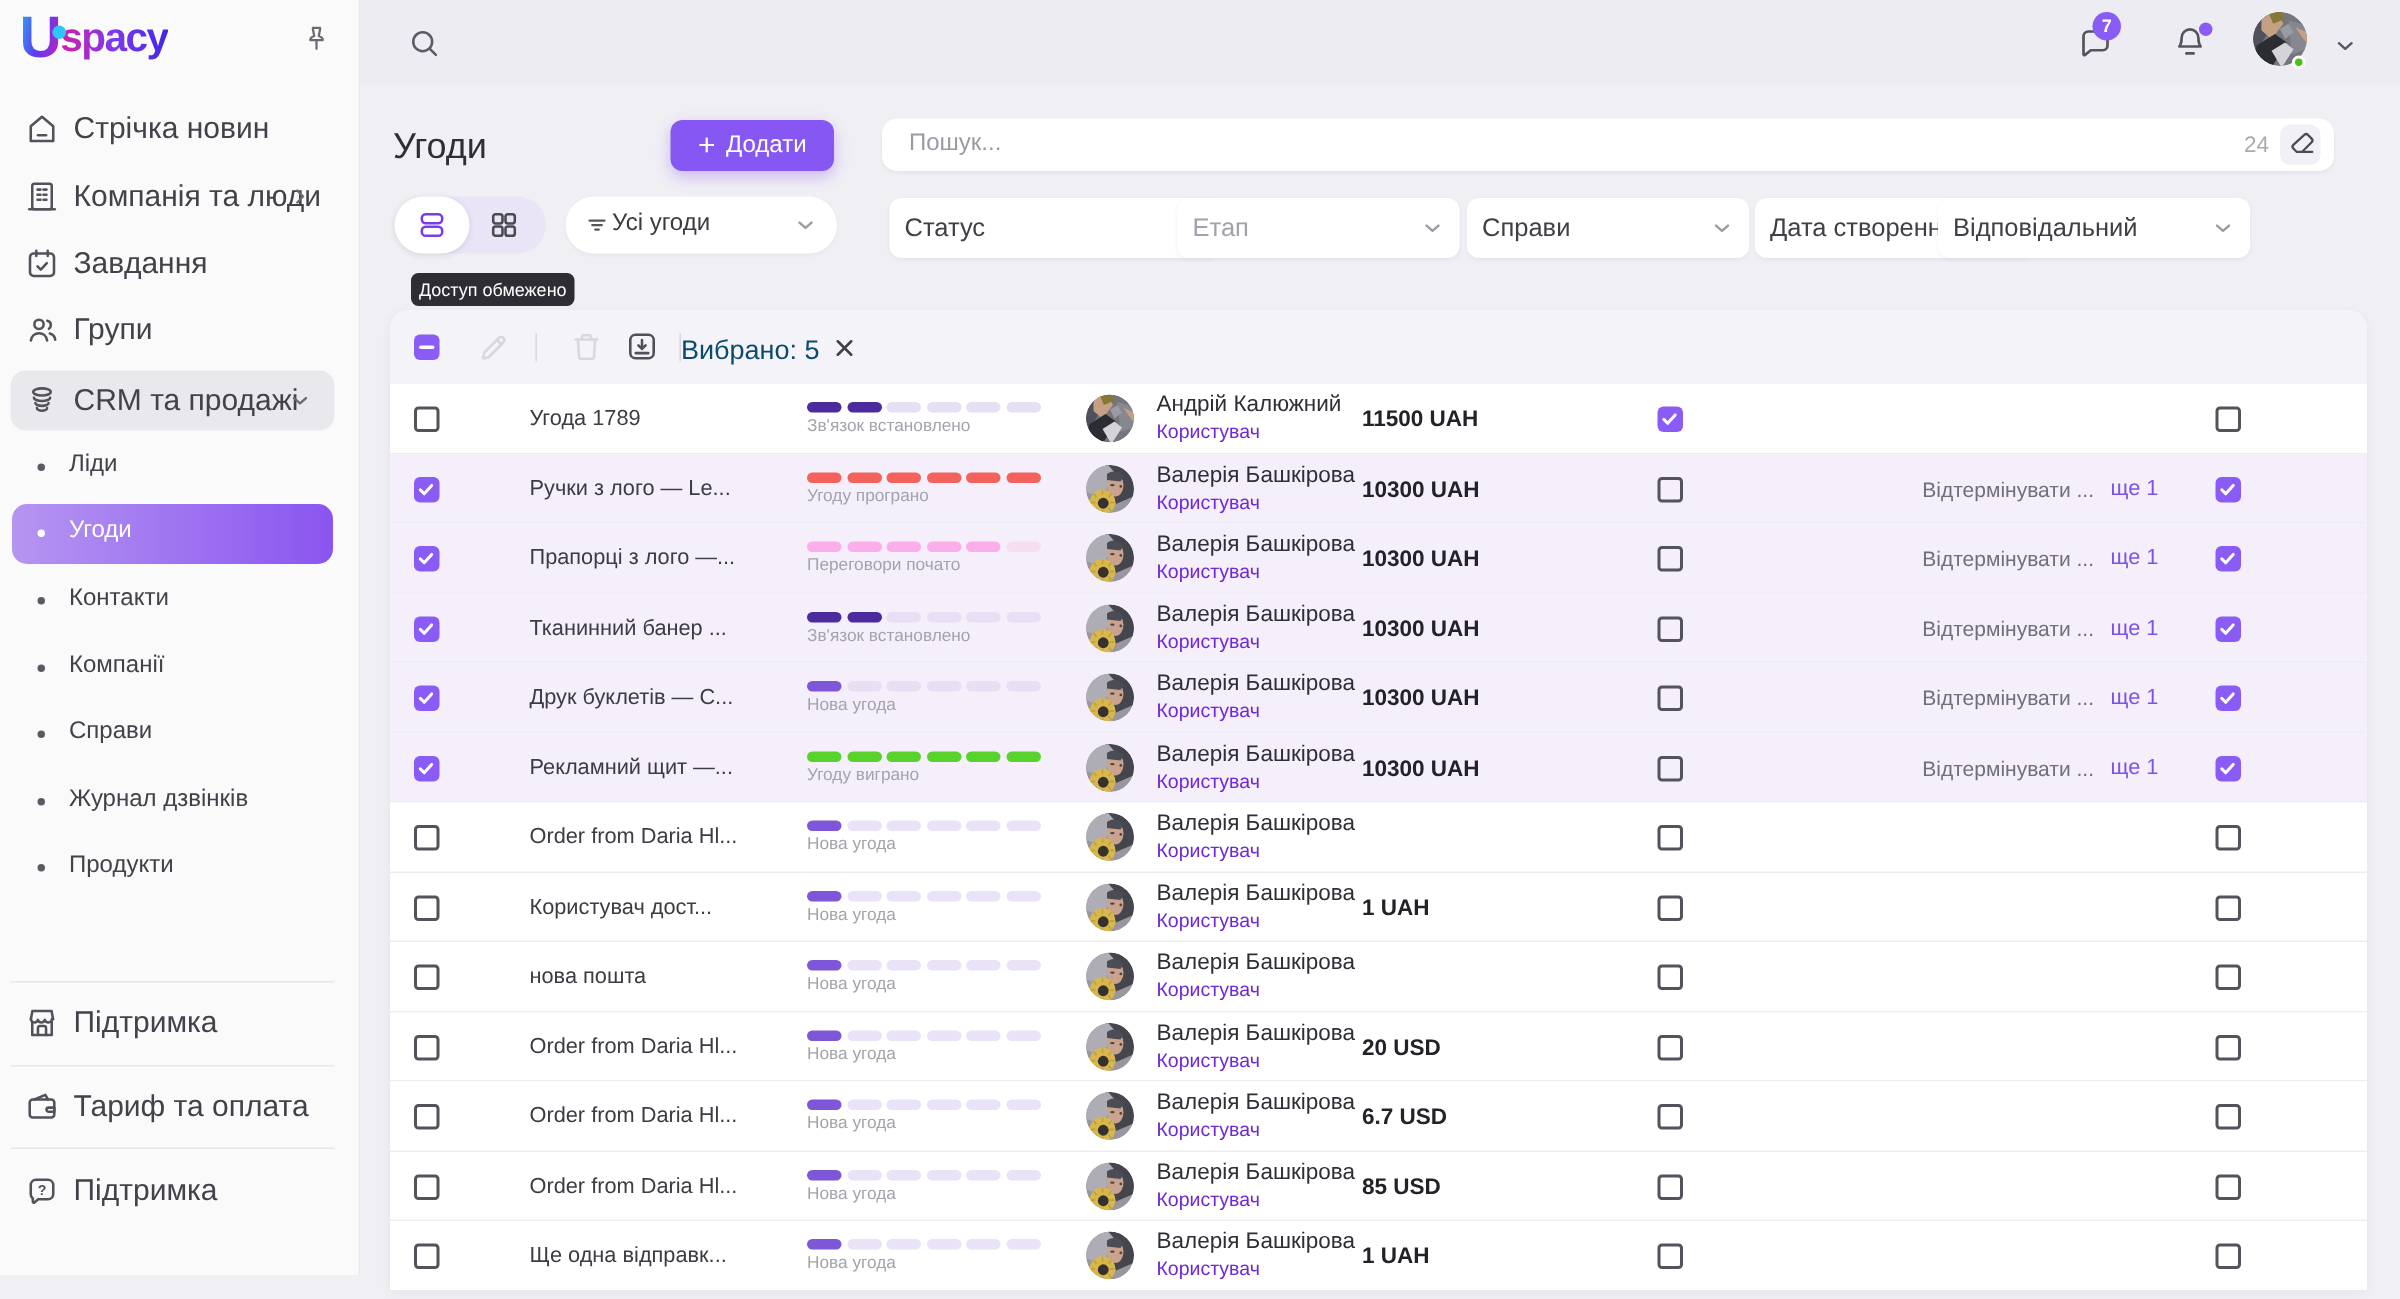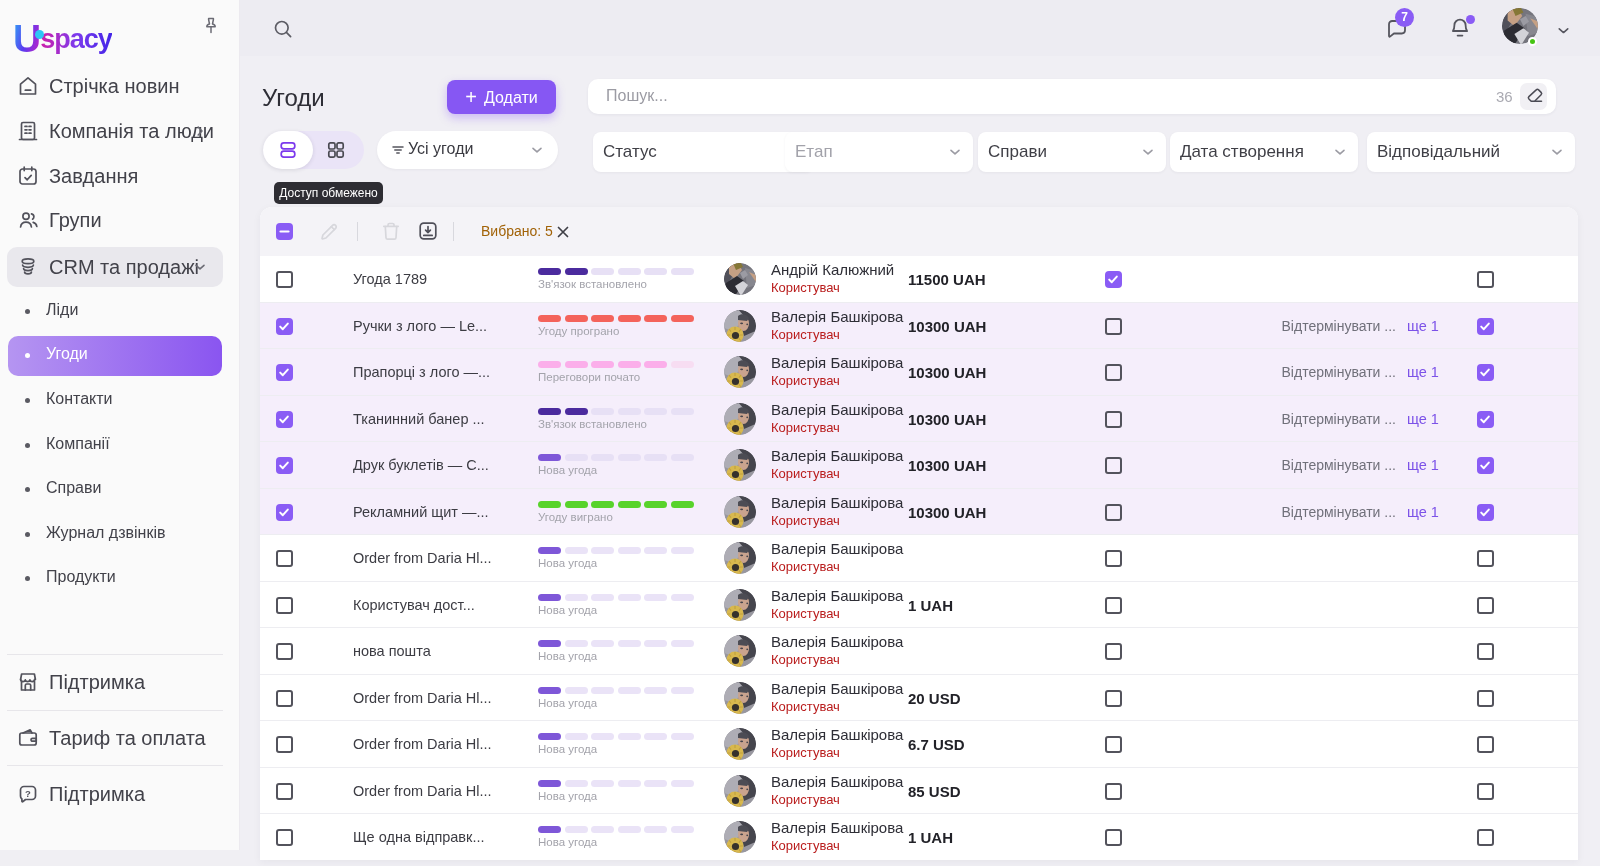--- a/index.html
+++ b/index.html
@@ -1,17 +1,17 @@
 <!DOCTYPE html>
 <html><head><meta charset="utf-8"><style>
 *{margin:0;padding:0;box-sizing:border-box}
 html,body{width:1600px;height:866px;overflow:hidden}
 body{font-family:"Liberation Sans",sans-serif;position:relative;background:#f0eff4}
 .sidebar{position:absolute;left:0;top:0;width:240px;height:866px;background:#fafafa;border-right:1px solid #eceaef}
-.logo{position:absolute;left:13px;top:17px;height:40px}
+.logo{position:absolute;left:13px;top:4px;height:40px}
 .logoU{font-size:39px;font-weight:bold;letter-spacing:-2px;background:linear-gradient(105deg,#31a3f5 5%,#5b3bf0 50%,#b424cb 90%);-webkit-background-clip:text;background-clip:text;color:transparent}
 .logodot{position:absolute;left:22px;top:13px;width:9px;height:9px;border-radius:50%;background:#2ec6f6;z-index:2}
 .logotxt{font-size:27px;font-weight:bold;letter-spacing:-1px;background:linear-gradient(90deg,#cf1fa8,#7c3aed 50%,#4325e8);-webkit-background-clip:text;background-clip:text;color:transparent;vertical-align:4px;margin-left:1px}
 .nav{position:absolute;left:0;width:240px;height:44px}
 .nico{position:absolute;left:16px;top:10px}
 .nlab{position:absolute;left:49px;top:11px;font-size:20px;color:#42424a}
 .nchev{position:absolute;left:192px;top:14px}
 .crmpill{position:absolute;left:7px;top:247px;width:216px;height:40px;background:#e9e8ed;border-radius:10px}
 .sub{position:absolute;left:0;width:240px;height:40px;font-size:16px;color:#42424a}
 .sub .dot{position:absolute;left:25px;top:17px;width:5px;height:5px;border-radius:50%;background:#5a5a62}
@@ -40,34 +40,34 @@
 .allkinds>svg{position:absolute;left:11px;top:9px}
 .aktxt{position:absolute;left:31px;top:9px;font-size:16px;color:#3a3a41}
 .akchev{position:absolute;left:152px;top:11px}
 .fbox{position:absolute;top:132px;height:40px;background:#fff;border-radius:8px;box-shadow:0 1px 3px rgba(30,30,60,.05)}
 .fbox>span:first-child{position:absolute;left:10px;top:10px;font-size:17px}
 .fchev{position:absolute;right:10px;top:12px}
 .tooltip{position:absolute;left:274px;top:182px;width:109px;height:22px;background:#2e2d33;border-radius:5px;color:#fff;font-size:12px;text-align:center;padding-top:4px;z-index:30;white-space:nowrap}
 .card{position:absolute;left:260px;top:207px;width:1318px;height:653px;background:#fff;border-radius:12px 12px 0 0;box-shadow:0 2px 8px rgba(30,30,60,.05);overflow:hidden}
 .tbar{position:absolute;left:0;top:0;width:1318px;height:49px;background:#f4f3f7}
 .tdiv{position:absolute;top:14px;width:1px;height:19px;background:#d8d8de}
-.selected{position:absolute;left:221px;top:16px;font-size:14px;color:#a16207}
+.selected{position:absolute;left:194px;top:16px;font-size:18px;color:#0c4a6e}
 .row{position:absolute;left:0;width:1318px;height:46.5px;border-bottom:1px solid #ededf1}
 .cb{position:absolute;width:17px;height:17px;border:2px solid #53535c;border-radius:3px}
 .cbf{position:absolute;width:17px;height:17px;border-radius:4px;background:#8a5cf5}
 .cbf svg{position:absolute;left:0;top:0}
 .nm{position:absolute;left:93px;top:15px;font-size:14.5px;color:#3c3c43}
 .stg{position:absolute;left:278px;top:12px}
 .sb{display:flex;gap:3.6px}
 .sb i{display:block;width:23px;height:7px;border-radius:4px}
 .lab{font-size:11.5px;color:#a3a3ab;margin-top:3px}
 .av{position:absolute;left:464px;top:7px;width:32px;height:32px;border-radius:50%;overflow:hidden}
 .who{position:absolute;left:511px;top:5px}
 .w1{font-size:15px;color:#2e2e36}
-.w2{font-size:13px;color:#b91c1c;margin-top:2px}
+.w2{font-size:13px;color:#6d28d9;margin-top:2px}
 .amt{position:absolute;left:648px;top:15px;font-size:15px;font-weight:bold;color:#222228}
 .post{position:absolute;left:980px;top:15px;width:156px;text-align:right;font-size:14px;color:#70707a}
 .more{position:absolute;left:1147px;top:15px;font-size:14.5px;color:#7c52e8}
 </style></head>
 <body>
 <div class="topbar"></div>
 <div class="main"></div>
 
 <span style="position:absolute;left:271px;top:17px"><svg width="24" height="24" viewBox="0 0 24 24" fill="none" style="">
       <circle cx="10.8" cy="10.8" r="6.3" stroke="#5c5c64" stroke-width="1.7"></circle>
@@ -102,21 +102,21 @@
     </svg></span>
 <span class="avdot"></span>
 <span style="position:absolute;left:1555px;top:22px"><svg width="17" height="17" viewBox="0 0 17 17" fill="none" style="">
       <path d="M4.25 6.800000000000001 L8.5 10.54 L12.75 6.800000000000001" stroke="#55555e" stroke-width="1.6" stroke-linecap="round" stroke-linejoin="round"></path>
     </svg></span>
 
 <div class="title">Угоди</div>
 <div class="addbtn"><span class="plus">+</span>Додати</div>
 <div class="searchbox">
     <span class="ph">Пошук...</span>
-    <span class="cnt">36</span>
+    <span class="cnt">24</span>
     <span class="erase"><svg width="20" height="20" viewBox="0 0 20 20" fill="none" style="">
         <path d="M12.2 3.9a1.7 1.7 0 0 1 2.4 0l2.5 2.5a1.7 1.7 0 0 1 0 2.4l-6.5 6.5H7.2l-2.3-2.3a1.7 1.7 0 0 1 0-2.4z" stroke="#4b4b54" stroke-width="1.5" stroke-linejoin="round"></path>
         <path d="M11.5 15.3h6" stroke="#4b4b54" stroke-width="1.5" stroke-linecap="round"></path>
       </svg></span>
   </div>
 <div class="toggle">
     <span class="tactive"><svg width="24" height="24" viewBox="0 0 24 24" fill="none" style="">
         <rect x="5.2" y="4.8" width="13.6" height="6" rx="2.6" stroke="#7c3aed" stroke-width="1.7"></rect>
         <rect x="5.2" y="13.2" width="13.6" height="6" rx="2.6" stroke="#7c3aed" stroke-width="1.7"></rect>
       </svg></span>
@@ -153,21 +153,21 @@
     <span class="fchev"><svg width="16" height="16" viewBox="0 0 16 16" fill="none" style="">
         <path d="M4.0 6.4 L8.0 9.92 L12.0 6.4" stroke="#9b9ba3" stroke-width="1.6" stroke-linecap="round" stroke-linejoin="round"></path>
       </svg></span>
   </div>
 <div class="fbox" style="left:1170px;width:188px">
     <span style="color:#3f3f46">Дата створення</span>
     <span class="fchev"><svg width="16" height="16" viewBox="0 0 16 16" fill="none" style="">
         <path d="M4.0 6.4 L8.0 9.92 L12.0 6.4" stroke="#9b9ba3" stroke-width="1.6" stroke-linecap="round" stroke-linejoin="round"></path>
       </svg></span>
   </div>
-<div class="fbox" style="left:1367px;width:208px">
+<div class="fbox" style="left:1292px;width:208px">
     <span style="color:#3f3f46">Відповідальний</span>
     <span class="fchev"><svg width="16" height="16" viewBox="0 0 16 16" fill="none" style="">
         <path d="M4.0 6.4 L8.0 9.92 L12.0 6.4" stroke="#9b9ba3" stroke-width="1.6" stroke-linecap="round" stroke-linejoin="round"></path>
       </svg></span>
   </div>
 <div class="tooltip">Доступ обмежено</div>
 
 <div class="card">
 
 <div class="tbar">

